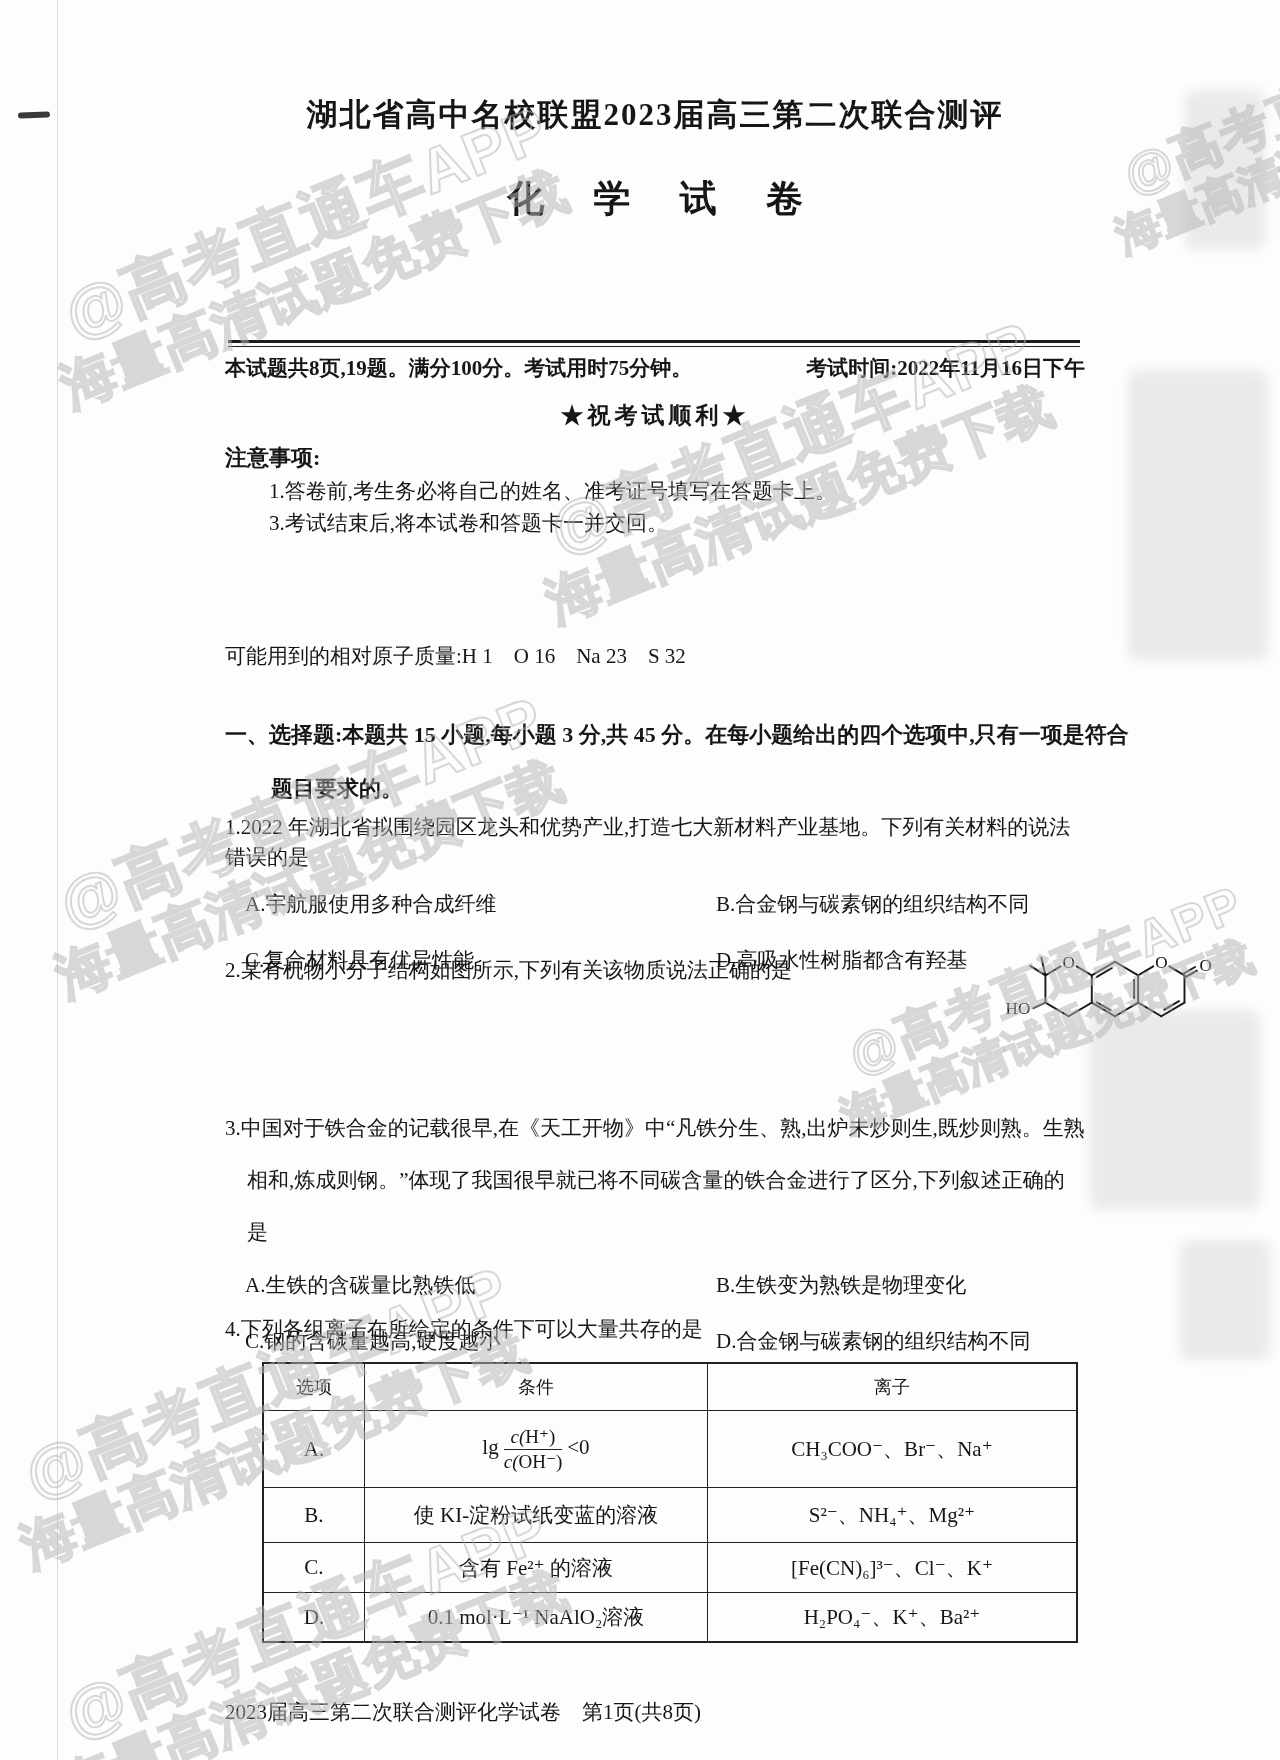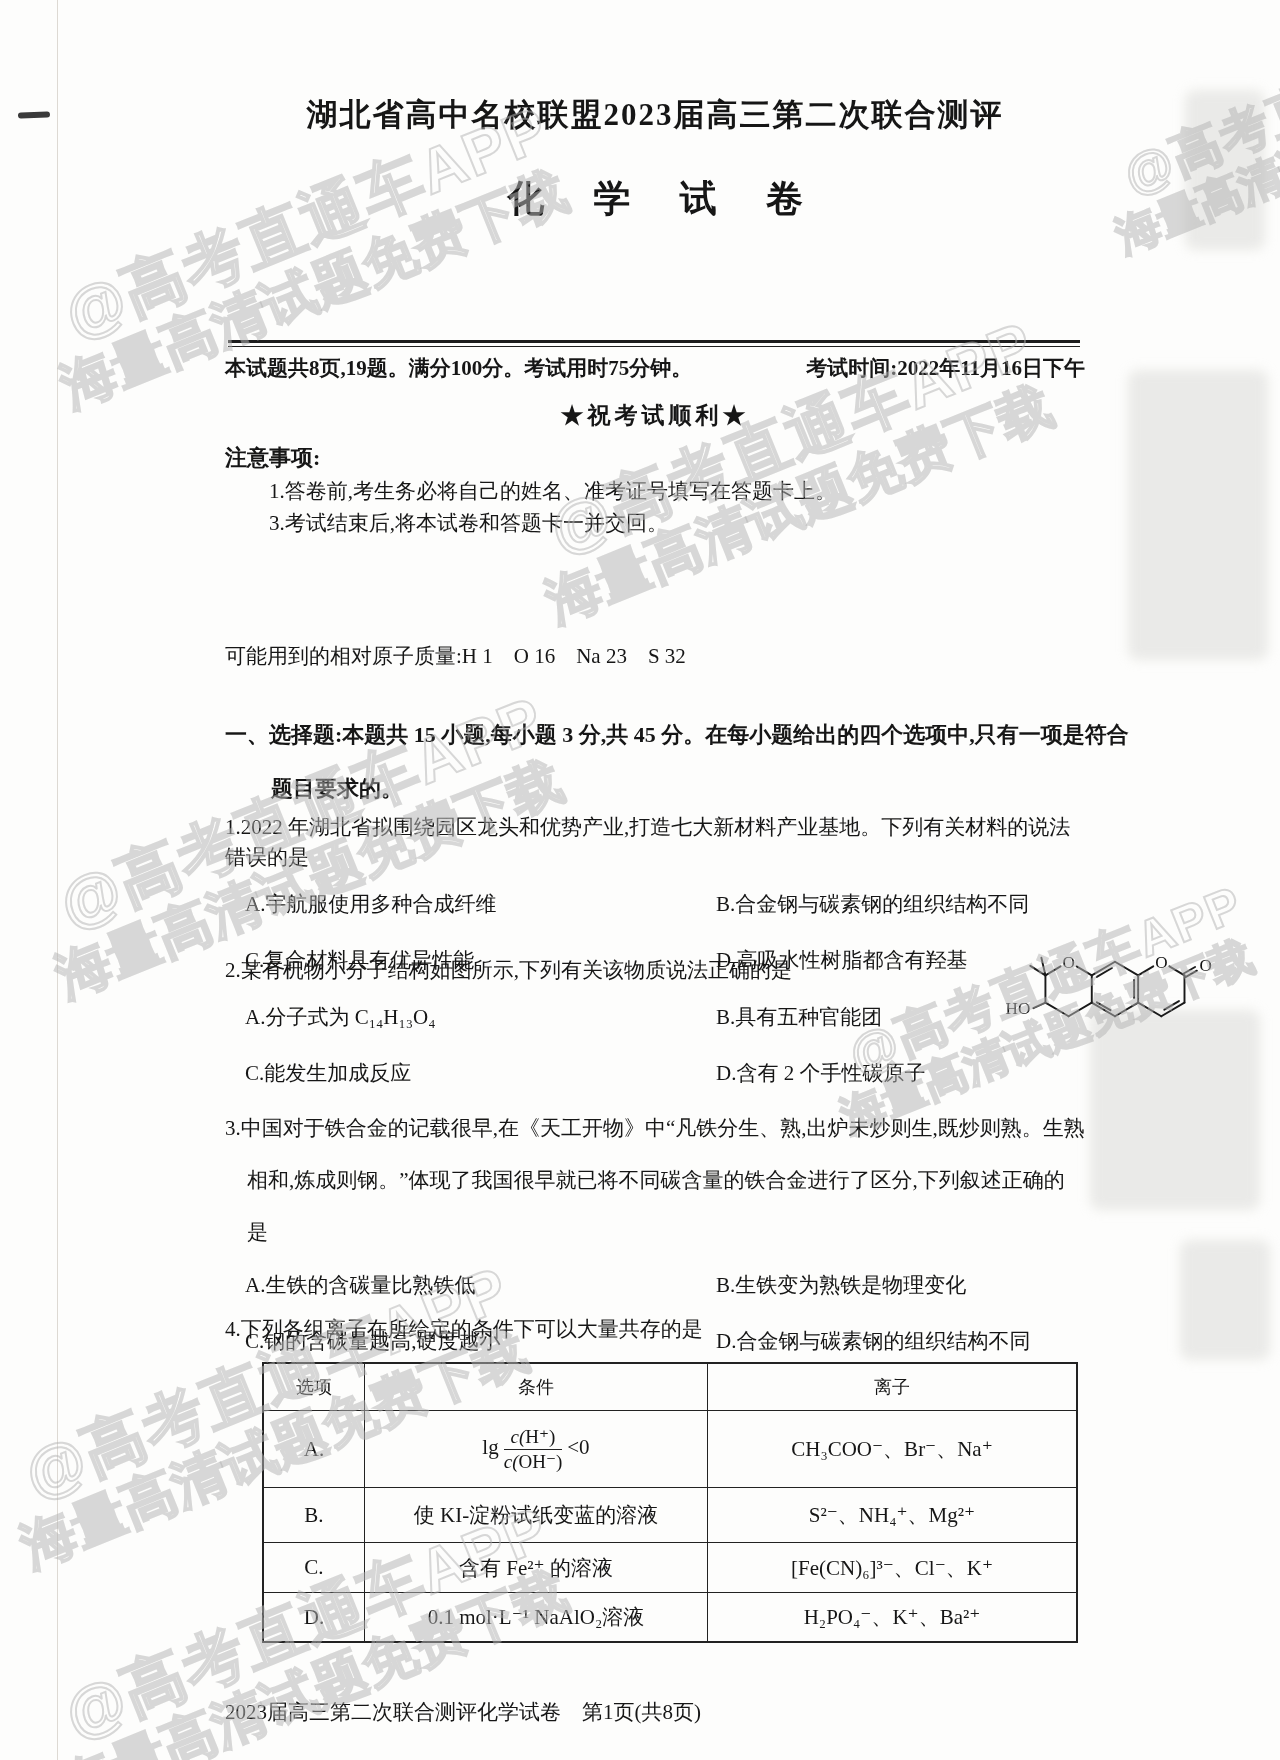--- a/index.html
+++ b/index.html
@@ -140,26 +140,20 @@
     <div class="opts">
       <div class="opt">A.宇航服使用多种合成纤维</div>
       <div class="opt">B.合金钢与碳素钢的组织结构不同</div>
       <div class="opt">C.复合材料具有优异性能</div>
       <div class="opt">D.高吸水性树脂都含有羟基</div>
     </div>
   </div>
 
   <div class="col q q2">
     <div>2.某有机物小分子结构如图所示,下列有关该物质说法正确的是</div>
-    <div class="opts">
-      <div class="opt">A.分子式为 C₁₄H₁₃O₄</div>
-      <div class="opt">B.具有五种官能团</div>
-      <div class="opt">C.能发生加成反应</div>
-      <div class="opt">D.含有 2 个手性碳原子</div>
-    </div>
   </div>
 
   <div class="molecule">
     <svg viewBox="0 0 258 118">
 
       <line x1="70" y1="37.5" x2="55" y2="46.5"></line>
       <line x1="86" y1="37.5" x2="101" y2="46.5"></line>
       <line x1="55" y1="46.5" x2="55" y2="73.5"></line>
       <line x1="55" y1="73.5" x2="78" y2="87"></line>
       <line x1="78" y1="87" x2="101" y2="73.5"></line>

